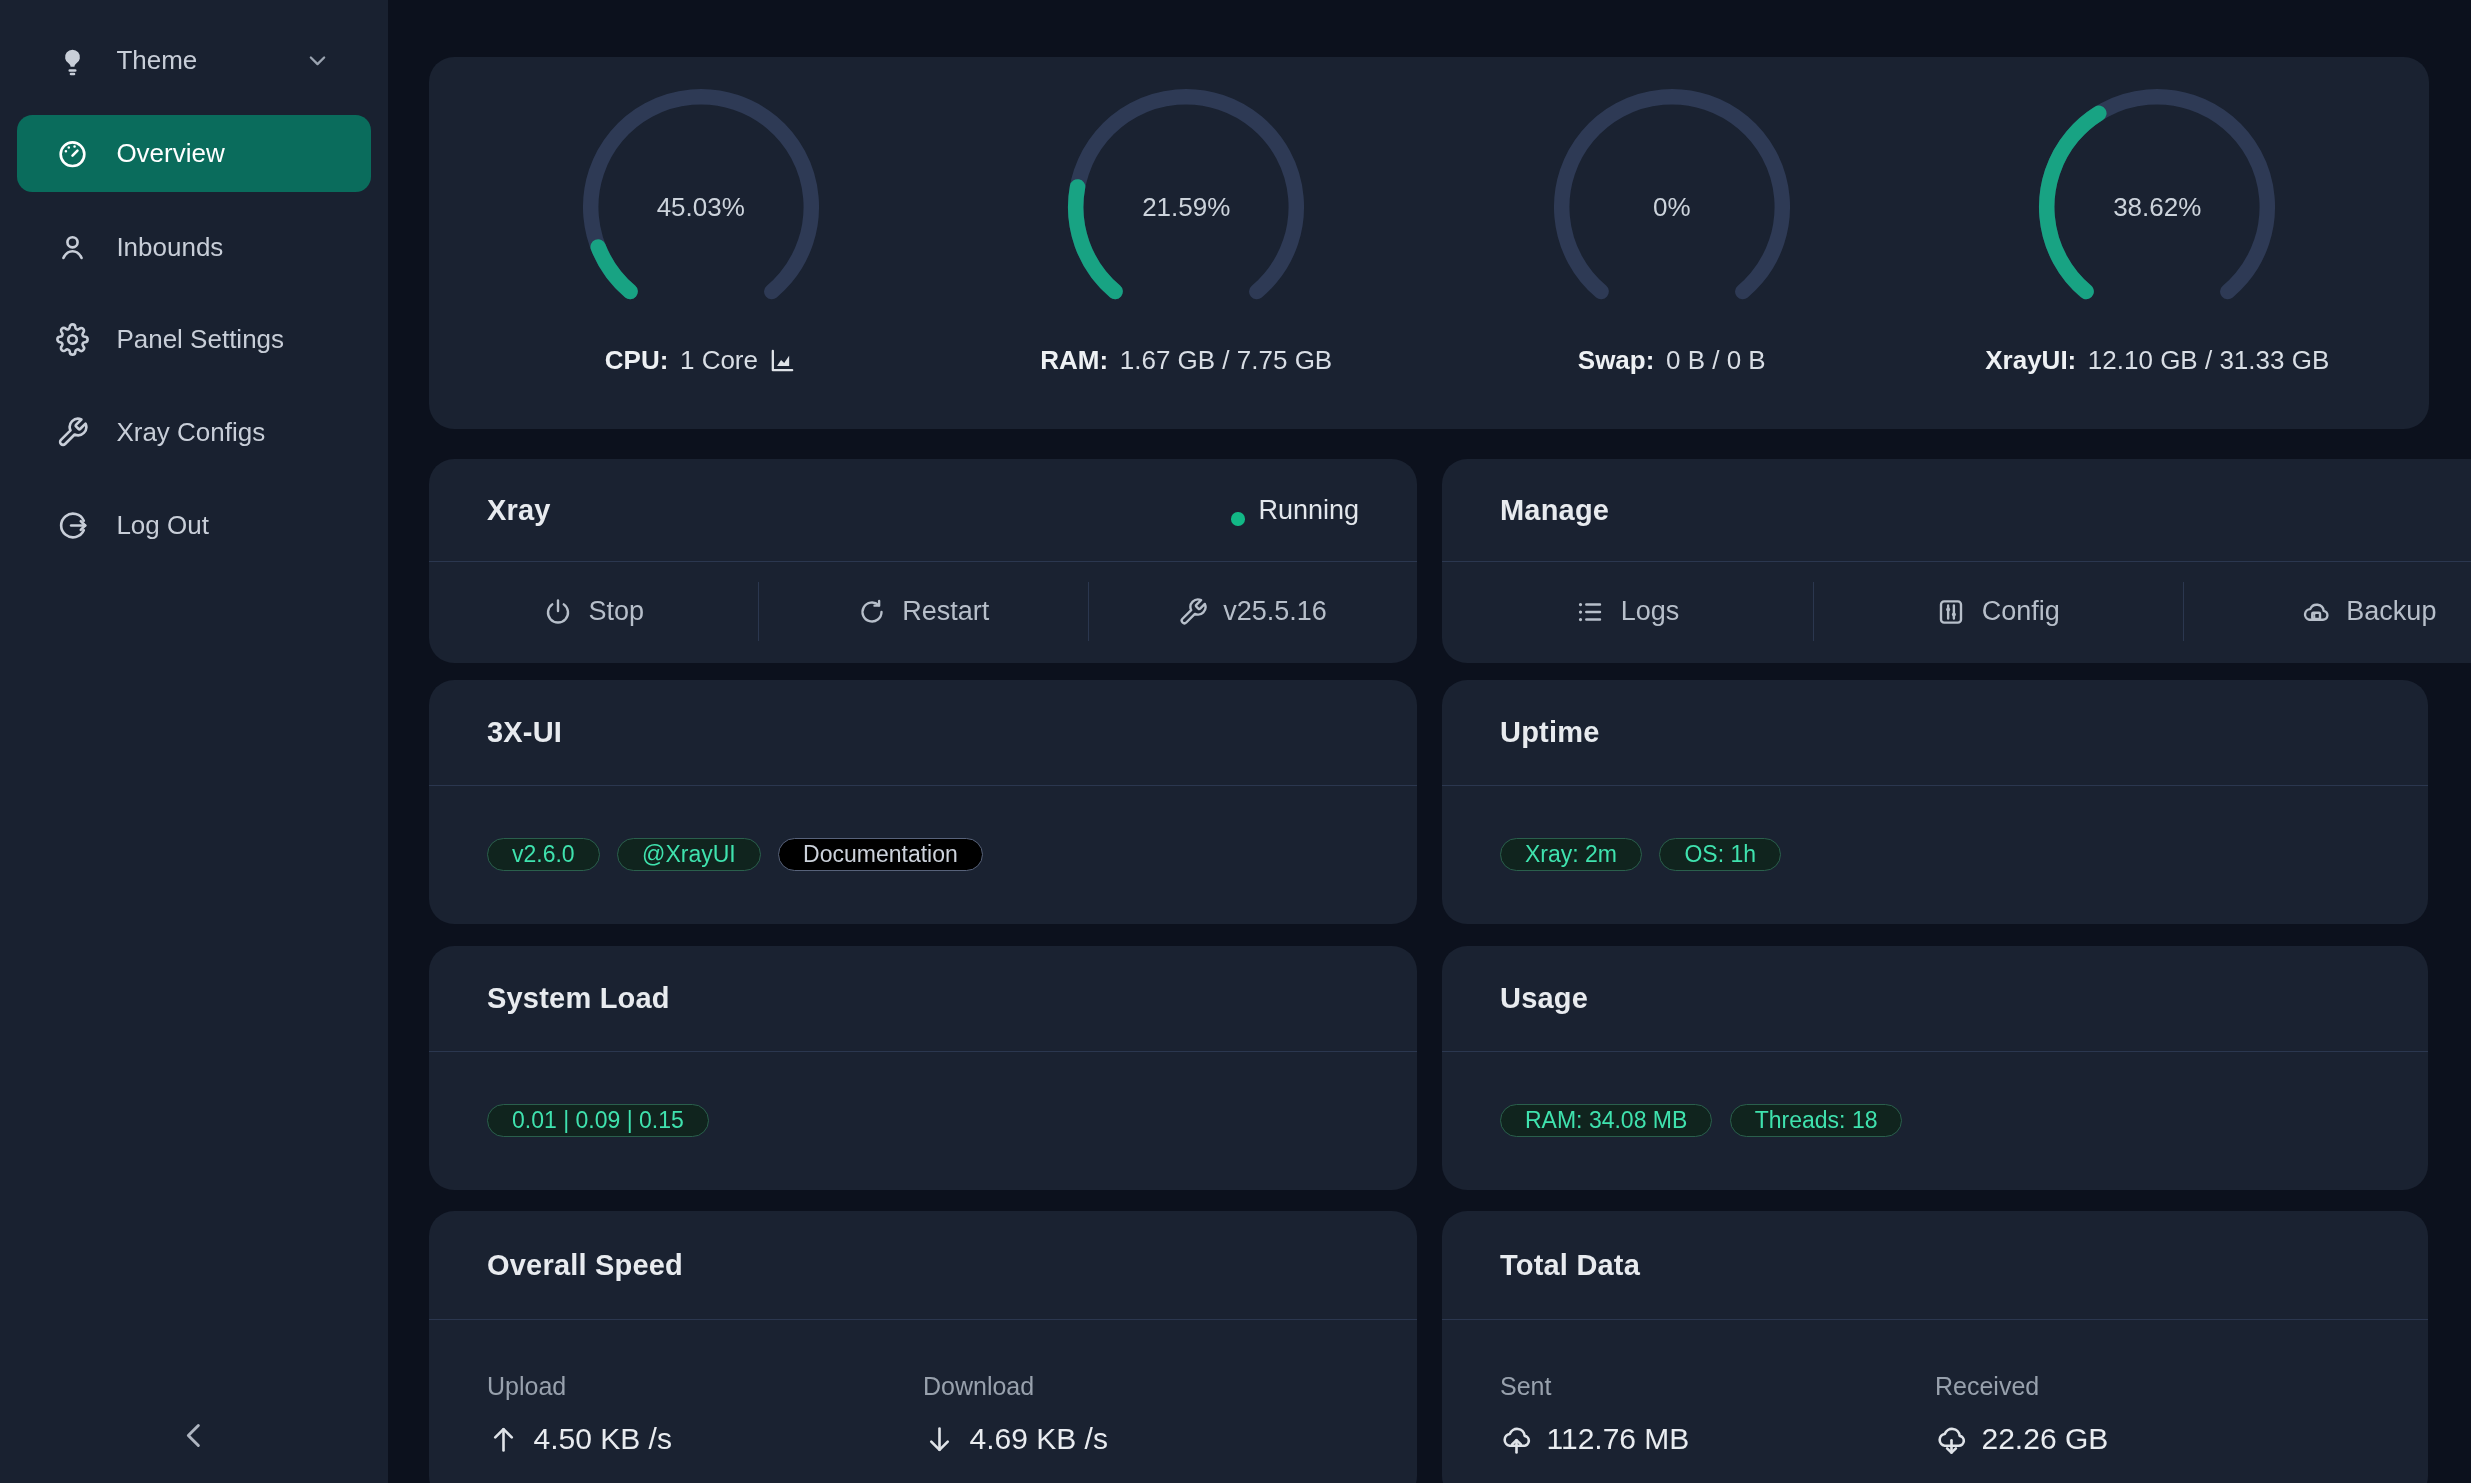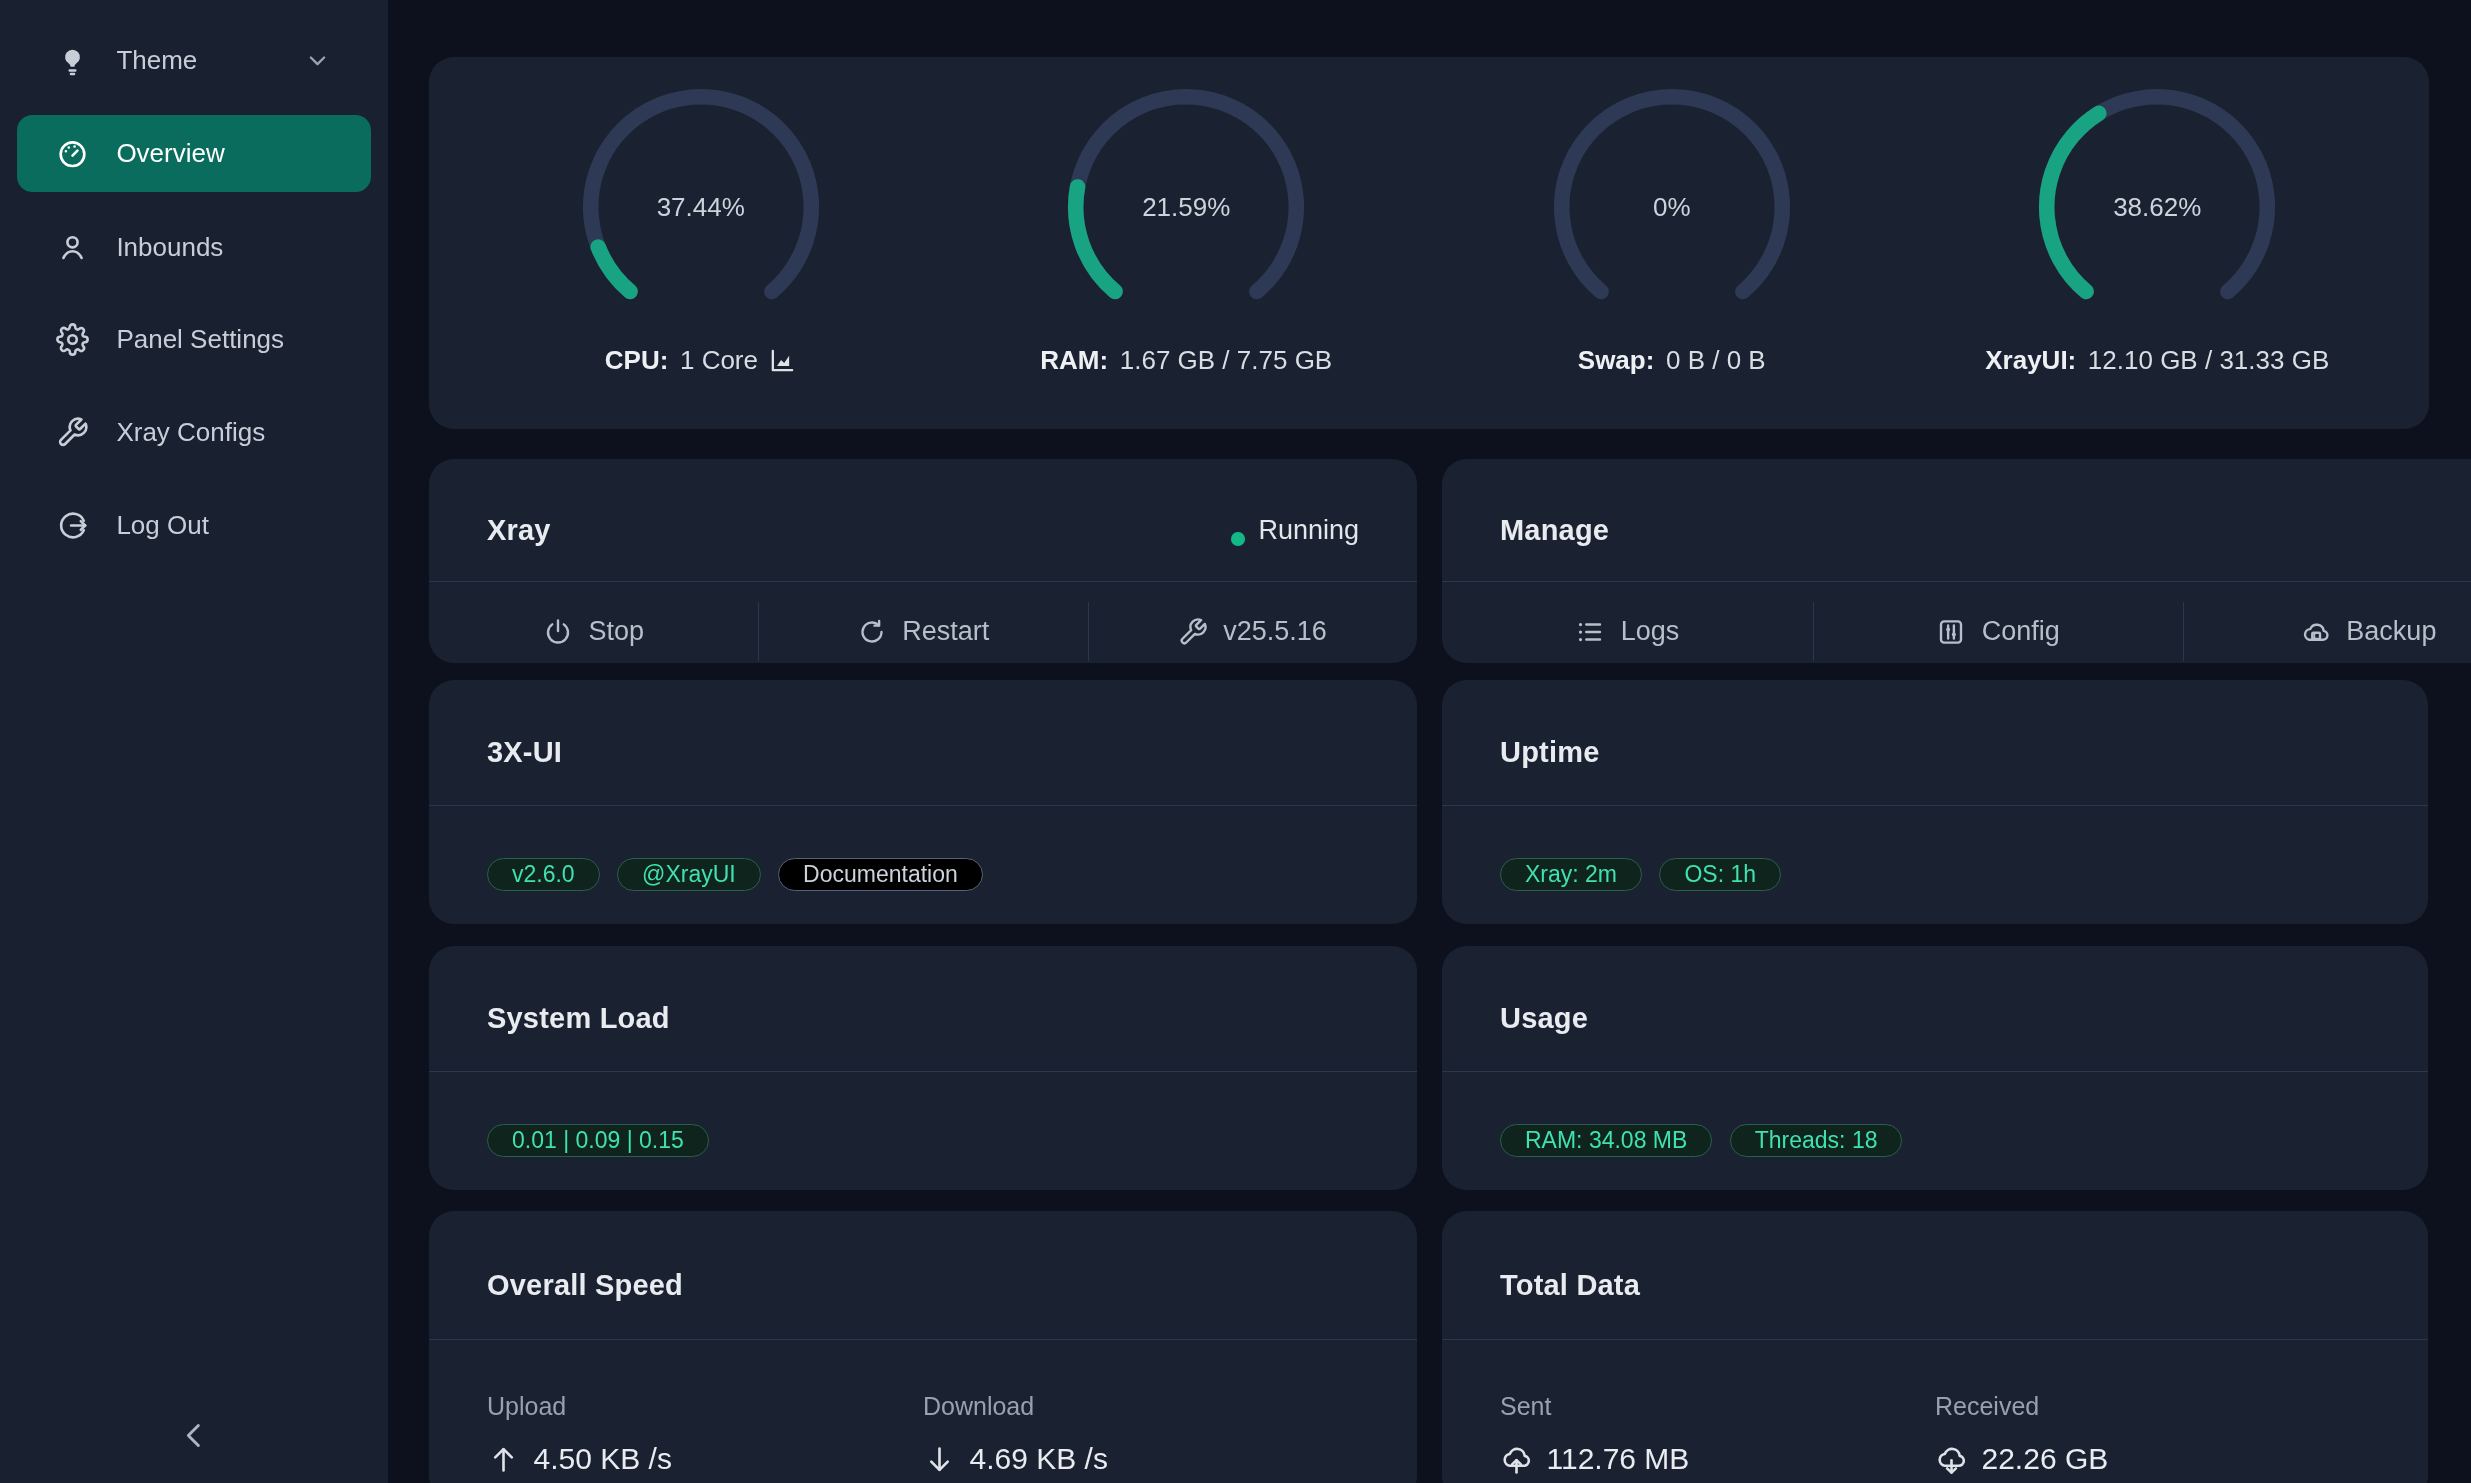--- a/index.html
+++ b/index.html
@@ -13,21 +13,21 @@
   .nav-item .ic{width:33px;height:33px;flex:0 0 33px;}
   .nav-item.active{background:#0a6c5c;color:#ffffff;}
   .nav-item .spacer{margin-left:auto;}
   .chev{width:29px;height:29px;color:#9aa3b0;}
   .collapse-btn{position:absolute;left:0;right:0;top:1406px;height:62px;display:flex;align-items:center;justify-content:center;color:#aeb5c0;cursor:pointer;}
   .collapse-btn svg{width:37px;height:37px;}
 
   
   .card{position:absolute;background:#1a2231;border-radius:25px;box-sizing:border-box;}
   .card-header{display:flex;align-items:center;justify-content:space-between;
-               padding:16px 58px;border-bottom:1px solid #2b374f;box-sizing:border-box;margin-top:20px;}
+               padding:16px 58px;border-bottom:1px solid #2b374f;box-sizing:border-box;}
   .hd-sm{height:103px}.hd-md{height:106px}.hd-lg{height:109px}
   .card-title{font-size:29px;font-weight:700;color:#e8ebef;letter-spacing:0.2px;}
 
   
   .status{display:flex;align-items:flex-end;gap:13.5px;font-size:27px;color:#e3e7ec;}
   .status .dot{width:13.5px;height:13.5px;border-radius:50%;background:#12b886;}
 
   
   .actions{display:flex;align-items:stretch;height:99px;}
   .action{flex:1;display:flex;align-items:center;justify-content:center;gap:15.4px;
@@ -147,21 +147,21 @@
 
   <div class="card" style="left:429px;top:57px;width:2000px;height:372px">
     <div class="gauge-row">
 
       <div class="gauge-col">
         <div class="gauge-wrap">
           <svg viewBox="0 0 246 246" width="238" height="238">
             <circle class="gauge-track" cx="123" cy="123" r="114" fill="none" stroke="#2e3a55" stroke-width="16" pathLength="100" stroke-dasharray="77.8 22.2" stroke-linecap="round" transform="rotate(130 123 123)"></circle>
             <circle class="gauge-progress" cx="123" cy="123" r="114" fill="none" stroke="#18a383" stroke-width="16" pathLength="100" stroke-dasharray="7.99 92.01" stroke-linecap="round" transform="rotate(130 123 123)"></circle>
           </svg>
-          <div class="gauge-value">37.44%</div>
+          <div class="gauge-value">45.03%</div>
         </div>
         <div class="gauge-label">
           <b>CPU:</b>
             <span>1 Core</span>
           <span class="ic">
             <svg class="line" viewBox="0 0 24 24" width="29" height="29">
               <path d="M4 4v16h16"></path>
               <path d="M7.5 16.5l3.3-5 2.6 2.6 4.1-6.1v8.5z" fill="currentColor" stroke="none"></path>
             </svg>
           </span>

